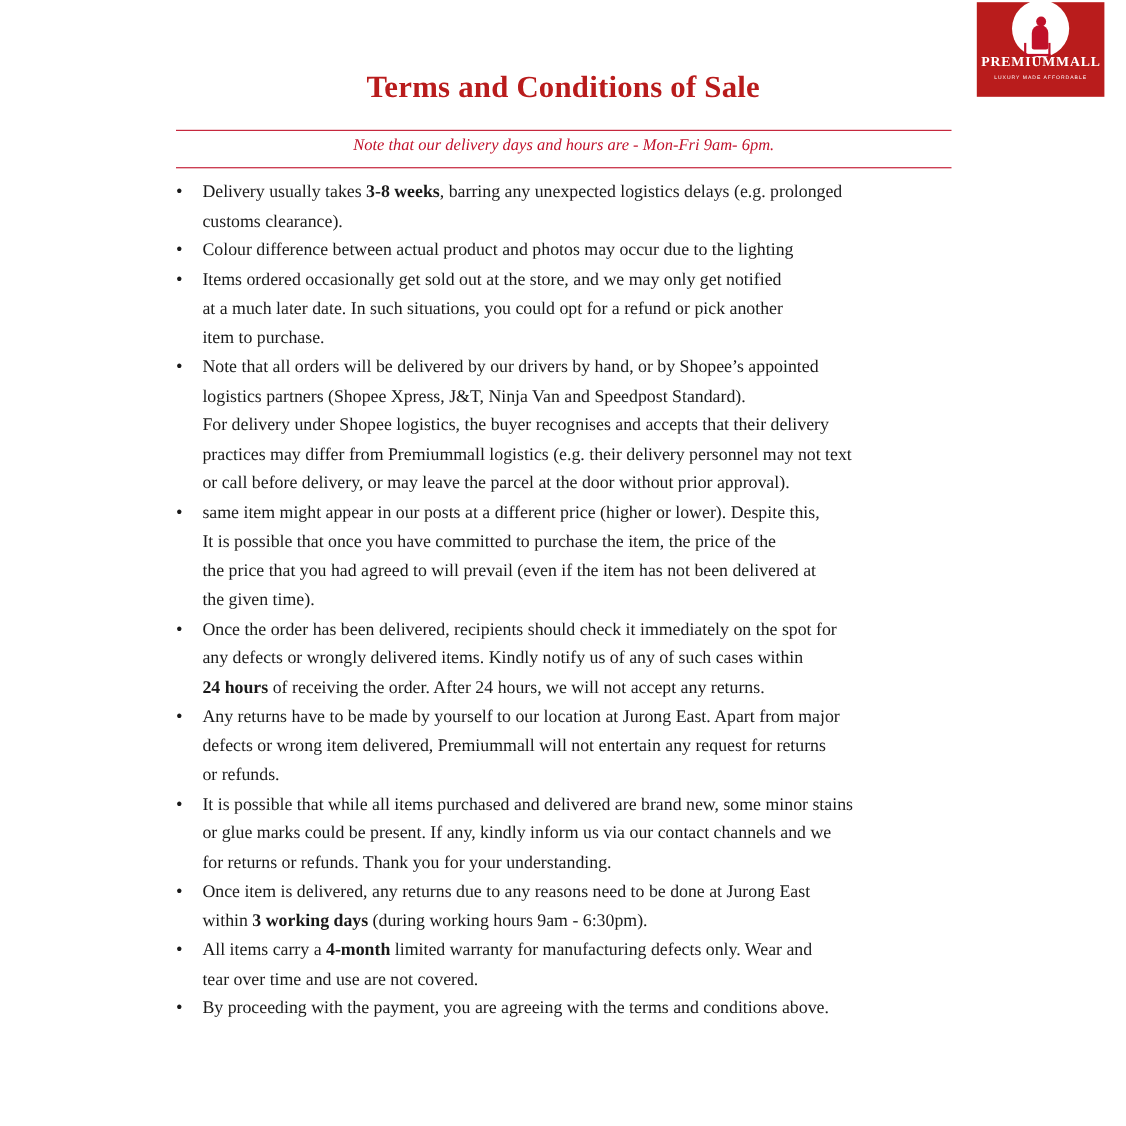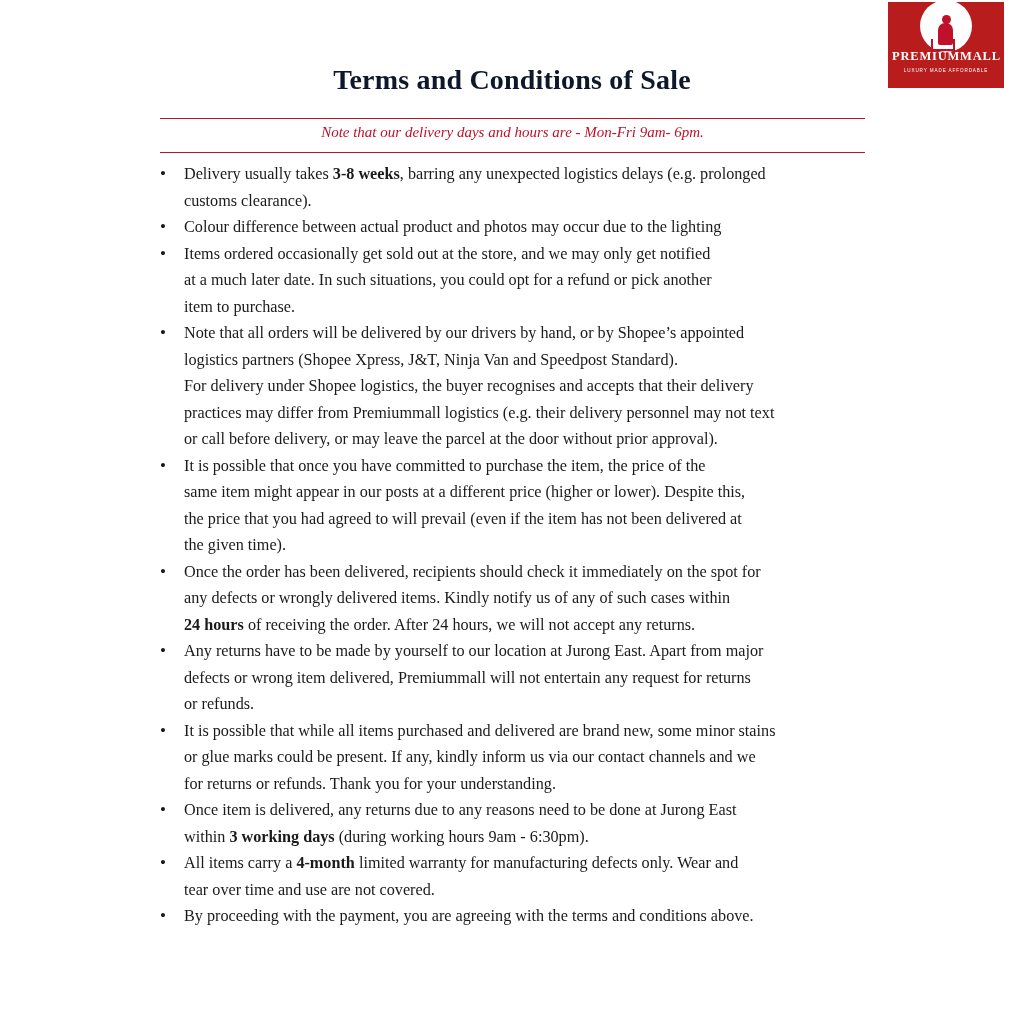--- a/index.html
+++ b/index.html
@@ -114,21 +114,21 @@
   
   .title {
     position: absolute;
     top: 64px;
     left: 0;
     width: 1024px;
     text-align: center;
     font-family: "Liberation Serif", serif;
     font-size: 28px;
     font-weight: bold;
-    color: #0f172a;
+    color: #b91c1c;
     letter-spacing: 0.2px;
   }
 
   
   .rule {
     position: absolute;
     left: 160px;
     width: 705px;
     height: 1px;
     background: #c0112a;
@@ -217,22 +217,22 @@
       <div class="item">
         <span class="bullet">•</span>
         <span class="line">Note that all orders will be delivered by our drivers by hand, or by Shopee’s appointed</span>
         <span class="line">logistics partners (Shopee Xpress, J&amp;T, Ninja Van and Speedpost Standard).</span>
         <span class="line">For delivery under Shopee logistics, the buyer recognises and accepts that their delivery</span>
         <span class="line">practices may differ from Premiummall logistics (e.g. their delivery personnel may not text</span>
         <span class="line">or call before delivery, or may leave the parcel at the door without prior approval).</span>
       </div>
       <div class="item">
         <span class="bullet">•</span>
+        <span class="line">same item might appear in our posts at a different price (higher or lower). Despite this,</span>
         <span class="line">It is possible that once you have committed to purchase the item, the price of the</span>
-        <span class="line">same item might appear in our posts at a different price (higher or lower). Despite this,</span>
         <span class="line">the price that you had agreed to will prevail (even if the item has not been delivered at</span>
         <span class="line">the given time).</span>
       </div>
       <div class="item">
         <span class="bullet">•</span>
         <span class="line">Once the order has been delivered, recipients should check it immediately on the spot for</span>
         <span class="line">any defects or wrongly delivered items. Kindly notify us of any of such cases within</span>
         <span class="line"><b>24 hours</b> of receiving the order. After 24 hours, we will not accept any returns.</span>
       </div>
       <div class="item">

